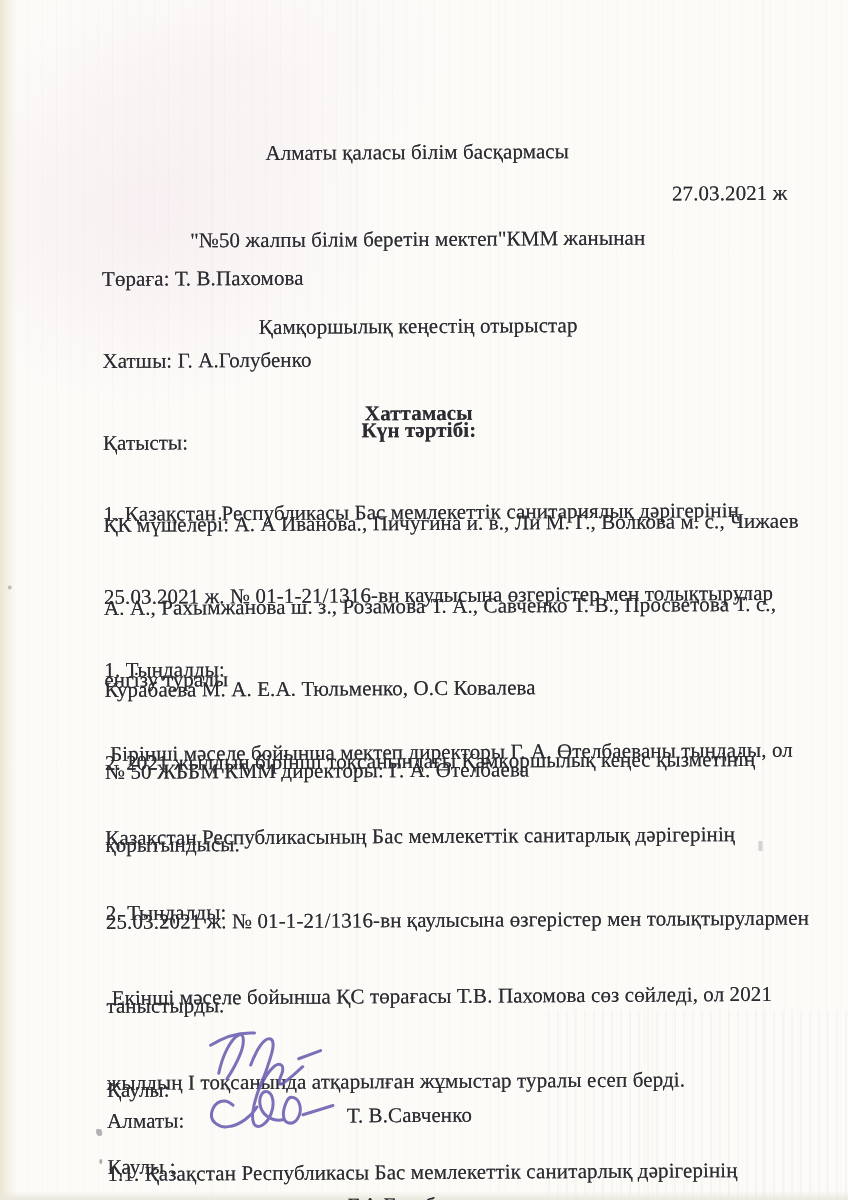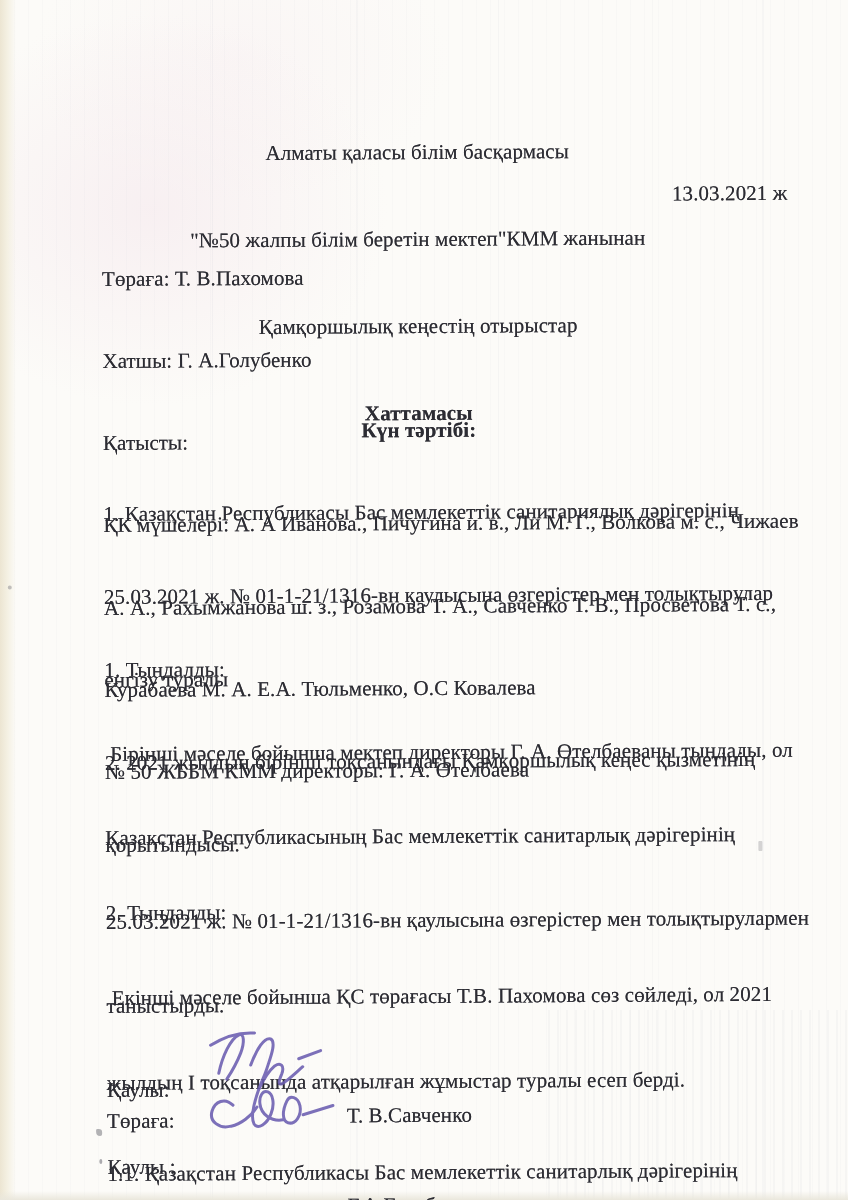--- a/index.html
+++ b/index.html
@@ -80,21 +80,21 @@
 
   <div class="content">
 
     <div class="header">
       <div class="line">Алматы қаласы білім басқармасы</div>
       <div class="line">"№50 жалпы білім беретін мектеп"КММ жанынан</div>
       <div class="line">Қамқоршылық кеңестің отырыстар</div>
       <div class="line bold">Хаттамасы</div>
     </div>
 
-    <div class="date">13.03.2021 ж</div>
+    <div class="date">27.03.2021 ж</div>
 
     <div class="participants">
       <div class="line">Төраға: Т. В.Пахомова</div>
       <div class="line">Хатшы: Г. А.Голубенко</div>
       <div class="line">Қатысты:</div>
       <div class="line">ҚК мүшелері: А. А Иванова., Пичугина и. в., Ли М. Г., Волкова м. с., Чижаев</div>
       <div class="line">А. А., Рахымжанова ш. з., Розамова Т. А., Савченко Т. В., Просветова Т. с.,</div>
       <div class="line">Курабаева М. А. Е.А. Тюльменко, О.С Ковалева</div>
       <div class="line">№ 50 ЖББМ КММ директоры: Г. А. Өтелбаева</div>
     </div>
@@ -124,21 +124,21 @@
       <div class="line">2. Тыңдалды:</div>
       <div class="line"> Екінші мәселе бойынша ҚС төрағасы Т.В. Пахомова сөз сөйледі, ол 2021</div>
       <div class="line">жылдың І тоқсанында атқарылған жұмыстар туралы есеп берді.</div>
       <div class="line">Қаулы :</div>
       
       
       
     </div>
 
     <div class="sig-roles">
-      <div class="line">Төраға:</div>
+      <div class="line">Алматы:</div>
       <div class="line">Хатшы</div>
     </div>
 
     <div class="sig-names">
       <div class="line">Т. В.Савченко</div>
       <div class="line">Г.А.Голубенко</div>
     </div>
 
     <svg class="sig-svg" width="210" height="115" viewBox="0 0 210 115">
       <g fill="none" stroke="#6a5db0" stroke-width="3" stroke-linecap="round" stroke-linejoin="round" opacity="0.88">

